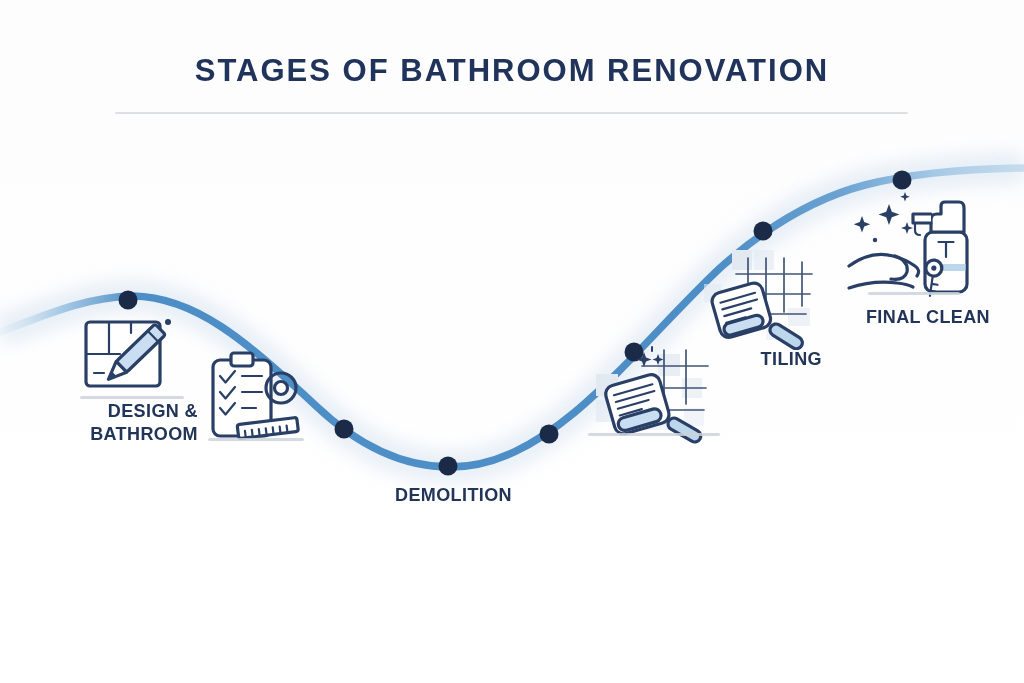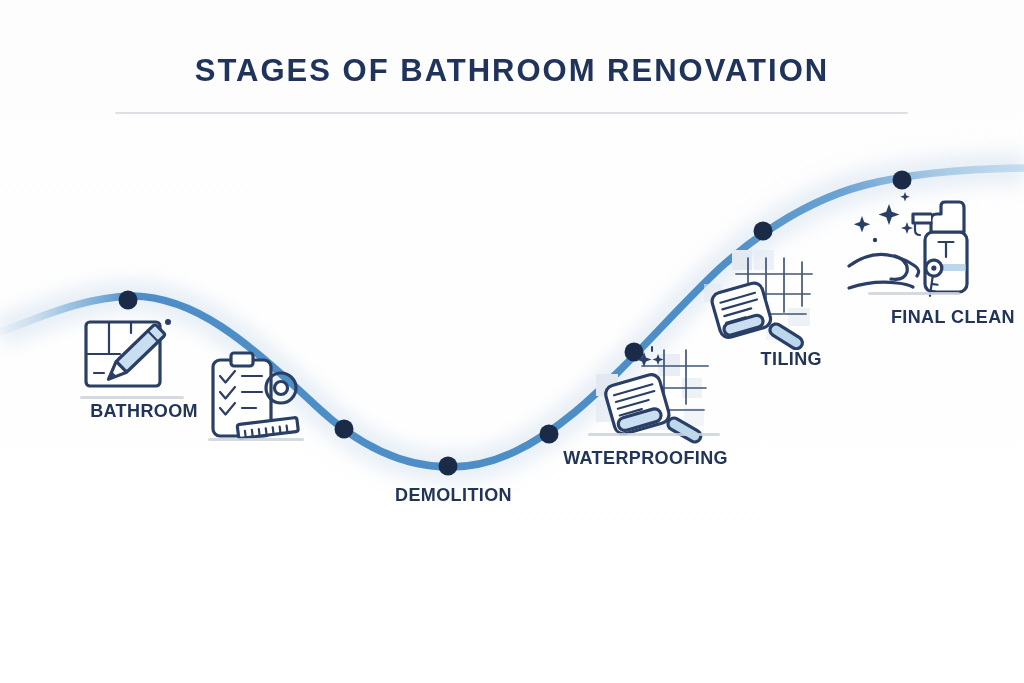--- a/index.html
+++ b/index.html
@@ -19,21 +19,21 @@
   }
   .curve-svg{position:absolute;top:0;left:0;width:1024px;height:683px;}
   .stage-icon{position:absolute;}
   .icon-underline{
     position:absolute;height:3px;background:#ccd3db;border-radius:2px;opacity:.85;
   }
   .stage-label{
     position:absolute;font-size:18px;font-weight:700;color:#223457;
     letter-spacing:.4px;line-height:1.25;text-align:right;
   }
-  .stage-label.align-left{text-align:right;margin-left:7px;}
+  .stage-label.align-left{text-align:center;}
   .stage-label span{display:block;}
   svg .ln{fill:none;stroke:#2a3f66;stroke-width:3.2;stroke-linecap:round;stroke-linejoin:round;}
   svg .ln-thin{fill:none;stroke:#2a3f66;stroke-width:2.2;stroke-linecap:round;stroke-linejoin:round;}
   svg .grid{fill:none;stroke:#2e4468;stroke-width:1.7;stroke-linecap:round;opacity:.9;}
   svg .tile{fill:#e3e9f1;}
   svg .fillwhite{fill:#ffffff;}
   svg .shade{fill:#c9def0;}
   svg .shade2{fill:#bcd7eb;}
   svg .navyfill{fill:#2a3f66;}
 </style>
@@ -176,33 +176,31 @@
 
     <g transform="rotate(8 88 90)">
       <circle class="ln fillwhite" cx="88" cy="84" r="8"></circle>
       <circle class="navyfill" cx="88" cy="84" r="2.6"></circle>
       <path class="ln-thin" d="M88 92 V112 M88 100 h6 M88 107 h5"></path>
     </g>
   </svg>
   <div class="icon-underline" style="left:868px;top:292px;width:92px;"></div>
 
   <div class="stage-label" style="left:48px;top:400px;width:150px;">
+    <span>DESIGN &amp;</span>
     <span>BATHROOM</span>
   </div>
 
   <div class="stage-label" style="left:160px;top:452px;width:200px;">
   </div>
 
   <div class="stage-label" style="left:382px;top:484px;width:130px;">
     <span>DEMOLITION</span>
   </div>
 
-  <div class="stage-label" style="left:552px;top:447px;width:176px;">
-    <span>WATERPROOFING</span>
-  </div>
 
   <div class="stage-label" style="left:712px;top:348px;width:110px;">
     <span>TILING</span>
   </div>
 
   <div class="stage-label align-left" style="left:848px;top:306px;width:160px;">
     <span>FINAL CLEAN</span>
   </div>
 
 </div>

